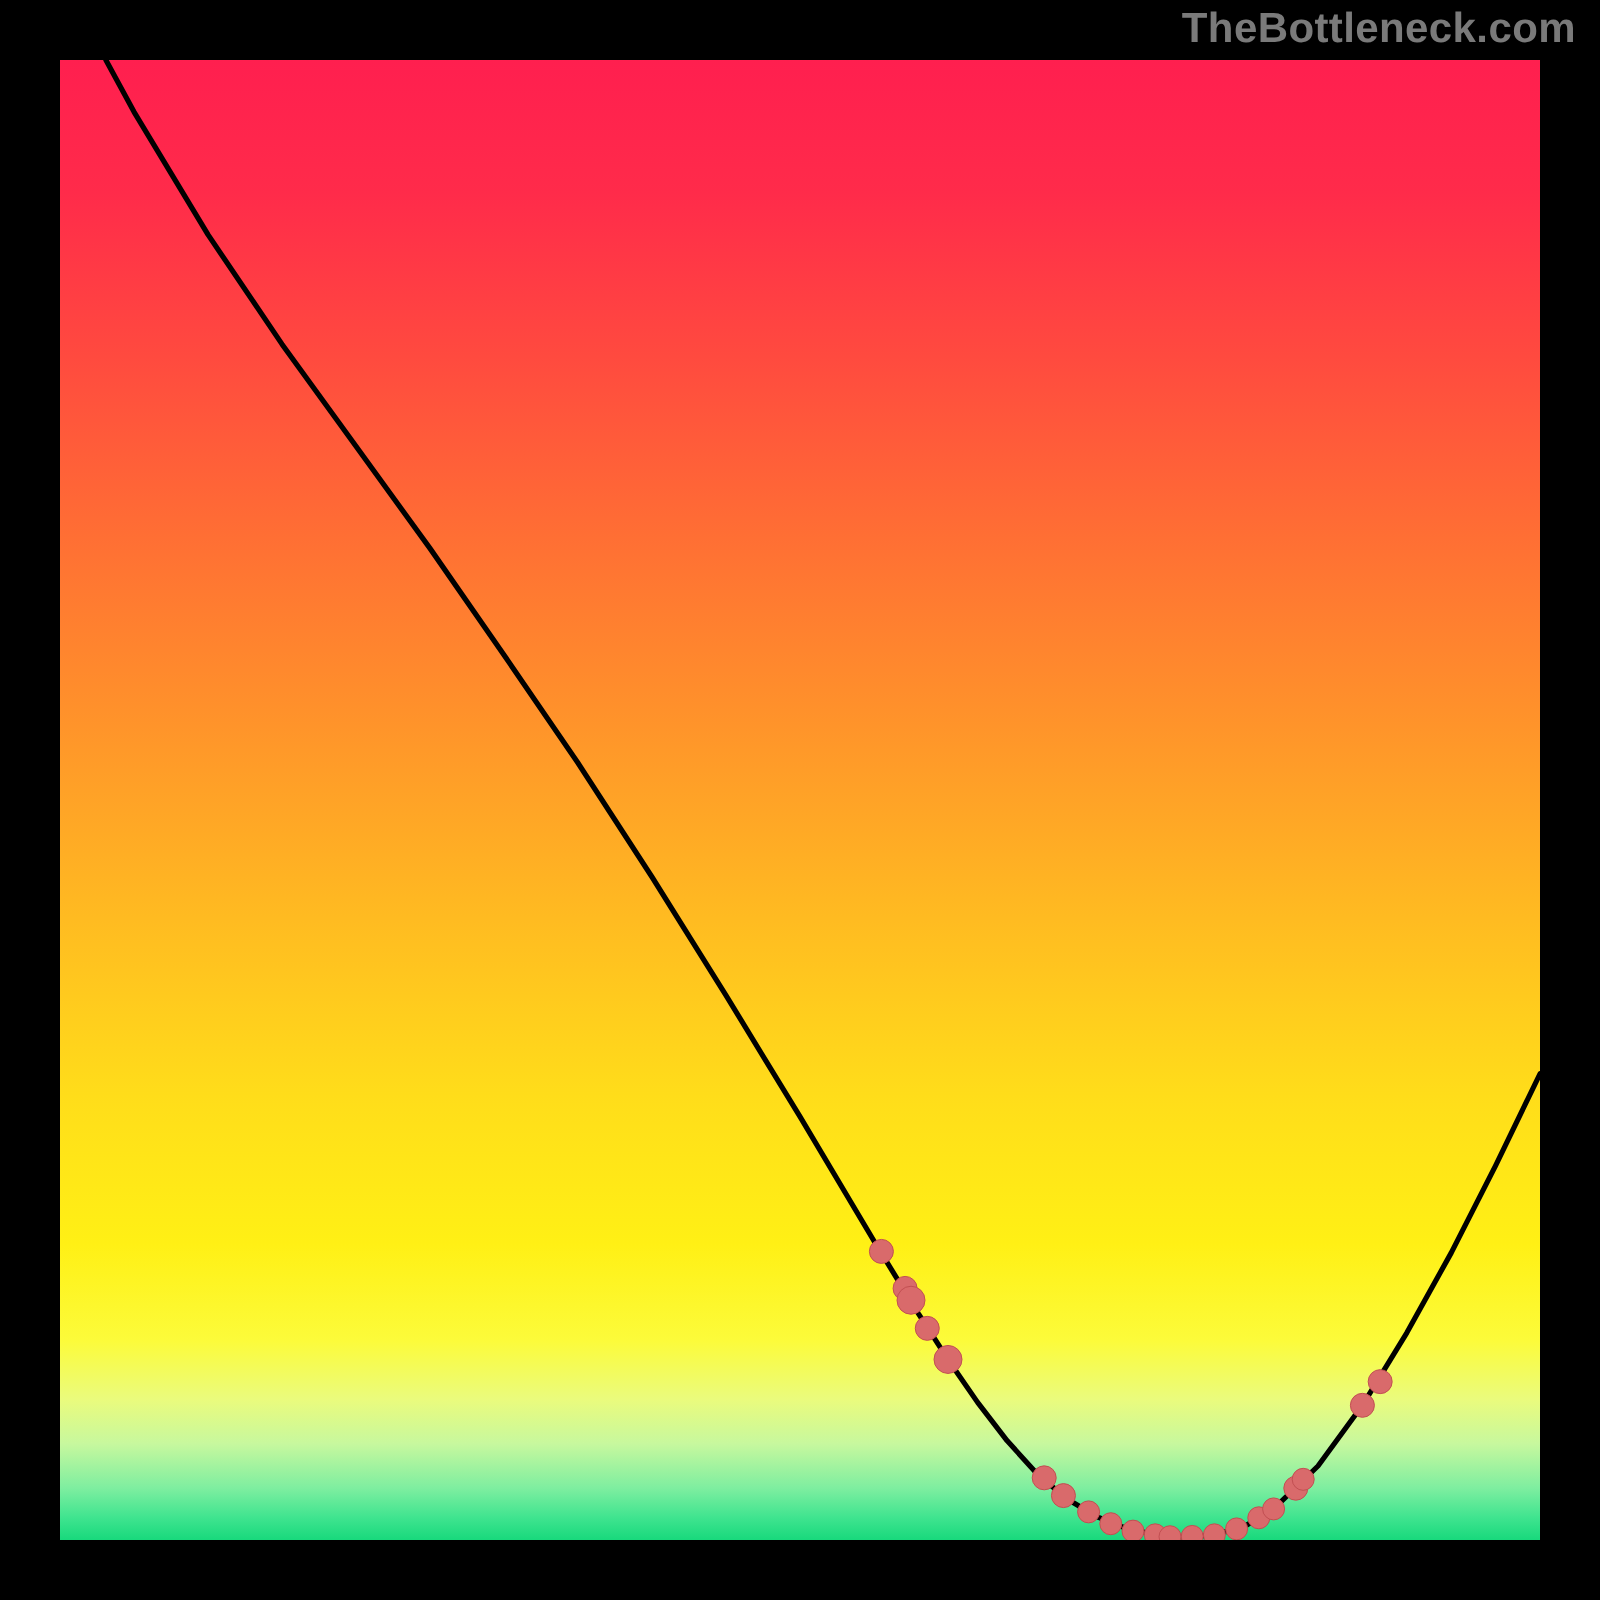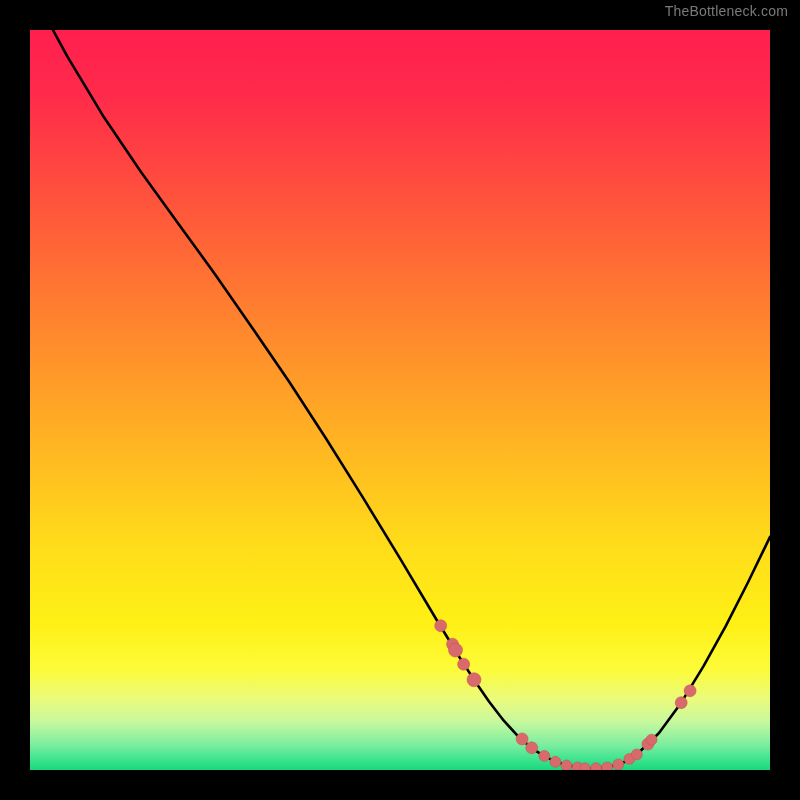--- a/index.html
+++ b/index.html
@@ -14,22 +14,22 @@
   .wrap {
     position: relative;
     width: 800px;
     height: 800px;
   }
   .attribution {
     position: absolute;
     top: 3px;
     right: 12px;
     color: #7a7a7a;
-    font-size: 14px;
-    font-weight: 400;
+    font-size: 21px;
+    font-weight: 700;
     letter-spacing: 0.2px;
     z-index: 10;
     text-align: right;
   }
   .plot-boundary {
     position: absolute;
     left: 30px;
     top: 30px;
     width: 740px;
     height: 740px;

